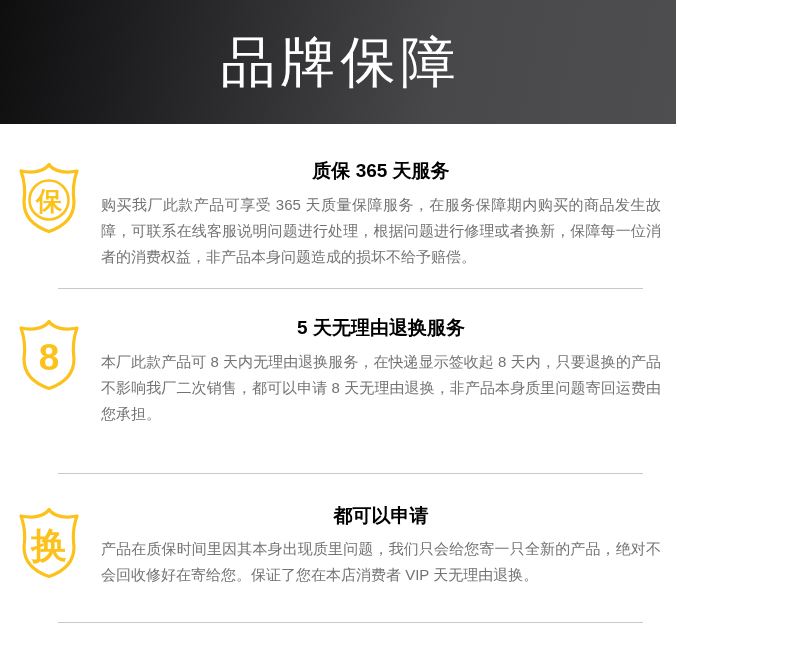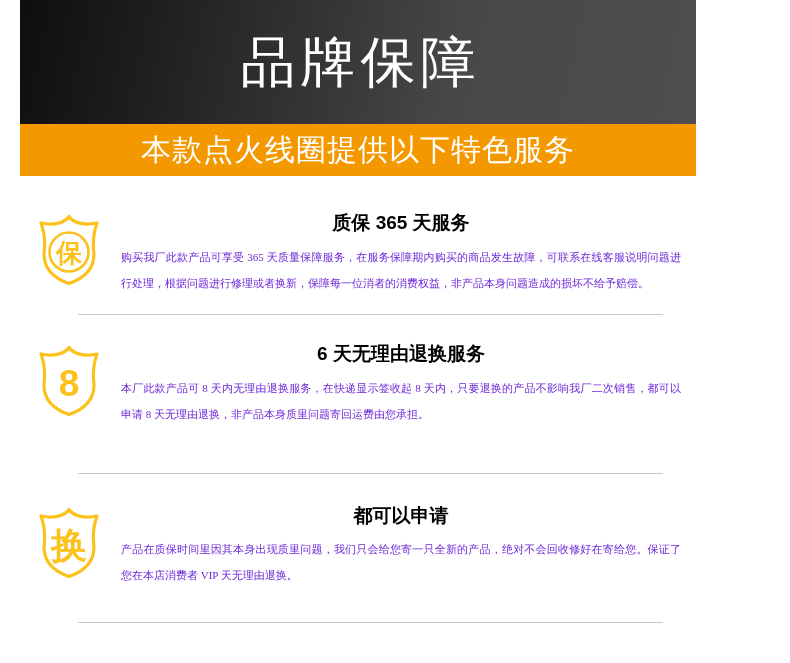--- a/index.html
+++ b/index.html
@@ -3,21 +3,20 @@
 <meta charset="utf-8">
 <style>
   html,body { margin:0; padding:0; background:#ffffff; }
   .page {
     position: relative;
     width: 676px;
     height: 663px;
     background: #ffffff;
     overflow: hidden;
     font-family: "Liberation Sans", sans-serif;
-    margin-left: 20px;
   }
 
   
   .banner {
     height: 124px;
     background: linear-gradient(102deg, #0e0e0f 0%, #1d1d1f 18%, #333335 42%, #48484a 65%, #4e4e50 100%);
     display: flex;
     align-items: center;
     justify-content: center;
   }
@@ -74,24 +73,24 @@
     margin: 2px 0 9px 0;
     font-size: 19px;
     font-weight: bold;
     color: #000000;
     line-height: 1.2;
     font-family: "Liberation Sans", sans-serif;
     text-align: center;
   }
   .section-body {
     margin: 0;
-    font-size: 11px;
+    font-size: 15px;
     line-height: 26px;
-    color: #6d28d9;
-    font-family: Liberation Serif, serif;
+    color: #737373;
+    font-family: Liberation Sans, sans-serif;
     text-align: justify;
   }
 
   .divider {
     height: 1px;
     background: #c9c9c9;
     margin-left: 58px;
     margin-right: 33px;
   }
   .divider.d1 { margin-top: 18px; }
@@ -100,23 +99,20 @@
 </style>
 </head>
 <body>
 
 <div class="page">
 
   <div class="banner">
     <div class="banner-title">品牌保障</div>
   </div>
 
-  <div class="subbanner">
-    <div class="subbanner-text">本款点火线圈提供以下特色服务</div>
-  </div>
 
   <div class="section s1">
     <div class="shield-wrap">
       <svg width="70" height="76" viewBox="0 0 70 76" xmlns="http://www.w3.org/2000/svg">
         <path d="M35 6.5 C31 12.5, 20 16, 7 13 C11 24, 11.5 33, 10 44 C10 60, 22 69, 35 73.5 C48 69, 60 60, 60 44 C58.5 33, 59 24, 63 13 C50 16, 39 12.5, 35 6.5 Z" fill="none" stroke="#fcc21b" stroke-width="3.2" stroke-linejoin="round"></path>
         <circle cx="35" cy="42" r="19.5" fill="none" stroke="#fcc21b" stroke-width="2.6"></circle>
         <text class="shield-char" x="35" y="43" font-size="26" text-anchor="middle" dominant-baseline="central">保</text>
       </svg>
     </div>
     <div class="section-text">
@@ -127,21 +123,21 @@
   <div class="divider d1"></div>
 
   <div class="section s2">
     <div class="shield-wrap">
       <svg width="70" height="76" viewBox="0 0 70 76" xmlns="http://www.w3.org/2000/svg">
         <path d="M35 6.5 C31 12.5, 20 16, 7 13 C11 24, 11.5 33, 10 44 C10 60, 22 69, 35 73.5 C48 69, 60 60, 60 44 C58.5 33, 59 24, 63 13 C50 16, 39 12.5, 35 6.5 Z" fill="none" stroke="#fcc21b" stroke-width="3.2" stroke-linejoin="round"></path>
         <text class="shield-char" x="35" y="42" font-size="37" text-anchor="middle" dominant-baseline="central">8</text>
       </svg>
     </div>
     <div class="section-text">
-      <h3 class="section-heading">6 天无理由退换服务</h3>
+      <h3 class="section-heading">5 天无理由退换服务</h3>
       <p class="section-body">本厂此款产品可 8 天内无理由退换服务，在快递显示签收起 8 天内，只要退换的产品不影响我厂二次销售，都可以申请 8 天无理由退换，非产品本身质里问题寄回运费由您承担。</p>
     </div>
   </div>
   <div class="divider d2"></div>
 
   <div class="section s3">
     <div class="shield-wrap">
       <svg width="70" height="76" viewBox="0 0 70 76" xmlns="http://www.w3.org/2000/svg">
         <path d="M35 6.5 C31 12.5, 20 16, 7 13 C11 24, 11.5 33, 10 44 C10 60, 22 69, 35 73.5 C48 69, 60 60, 60 44 C58.5 33, 59 24, 63 13 C50 16, 39 12.5, 35 6.5 Z" fill="none" stroke="#fcc21b" stroke-width="3.2" stroke-linejoin="round"></path>
         <text class="shield-char" x="35" y="42" font-size="36" text-anchor="middle" dominant-baseline="central">换</text>

